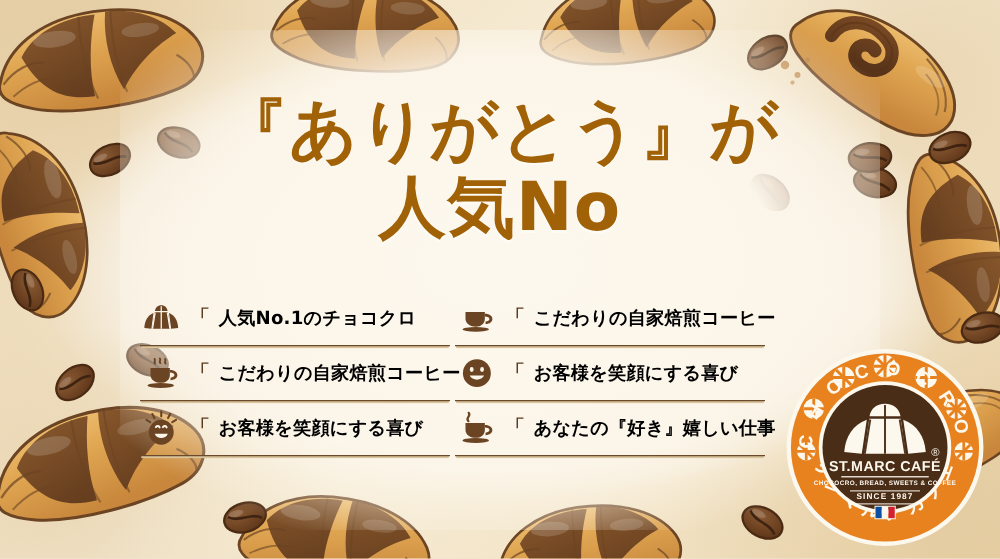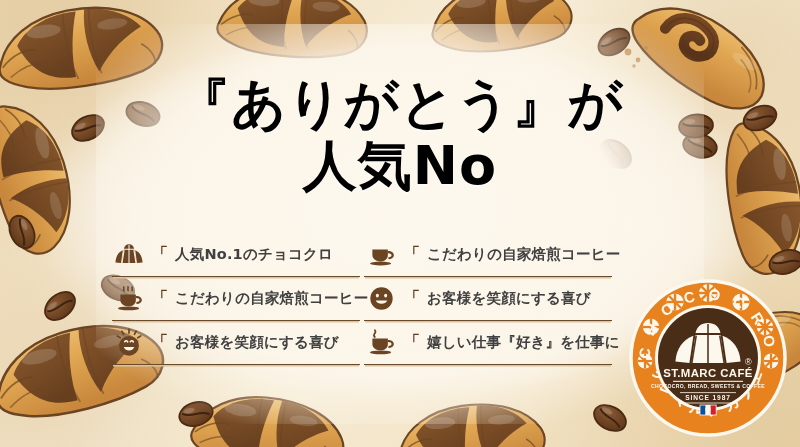--- a/index.html
+++ b/index.html
@@ -42,21 +42,21 @@
   .headline{
     position:absolute;left:0;right:0;top:74px;
     text-align:center;
     color:#5b3venture;
   }
   .headline{color:#5c3317;}
   .hl-line{
     display:block;
     font-family:"DejaVu Sans","Liberation Sans",sans-serif;
     font-weight:700;
-    color:#000000;
+    color:#a16207;
     letter-spacing:1px;
     text-shadow:0 2px 0 rgba(255,255,255,.45);
   }
   .hl-line.l1{font-size:54px;line-height:60px;}
   .hl-line.l2{font-size:54px;line-height:64px;}
 
   
   .features{
     position:absolute;left:112px;top:233px;width:500px;
     display:grid;grid-template-columns:248px 248px;column-gap:4px;row-gap:0;
@@ -66,21 +66,21 @@
     display:flex;align-items:center;gap:6px;
     border-bottom:1.5px solid #6b4a2c;
     box-shadow:0 2.5px 0 -1px #d9c49c;
   }
   .feature .ficon{
     width:34px;height:30px;flex:0 0 34px;
     display:flex;align-items:center;justify-content:center;
   }
   .feature .flabel{
     font-family:"DejaVu Sans","Liberation Sans",sans-serif;
-    font-size:14.5px;font-weight:700;color:#404040;
+    font-size:14.5px;font-weight:700;color:#000000;
     white-space:nowrap;letter-spacing:.2px;
   }
   .feature .fq{color:#5b3a1e;font-weight:700;margin-right:1px;}
 
   
   .logo{
     position:absolute;left:627px;top:277px;width:162px;height:162px;
   }
   .logo svg{display:block;width:162px;height:162px;}
 </style>
@@ -322,21 +322,21 @@
         <svg viewBox="0 0 34 30" width="31" height="28" aria-hidden="true">
           <path d="M9.6 8.4 C6.4 5.4 12.4 4 9.8 1" fill="none" stroke="#6b4423" stroke-width="2" stroke-linecap="round"></path>
           <g fill="#6b4423">
             <path d="M7 10 H24 V16 C24 20.4 20.4 23 16 23 C11.4 23 7 20.4 7 16 Z"></path>
             <path d="M24 11.6 C28.6 11.6 30.6 14 30.6 16.2 C30.6 18.6 28.4 20.6 24.6 20.6 L24.6 18.4 C26.6 18.4 28 17.5 28 16.2 C28 14.9 26.6 14 24 14 Z"></path>
             <ellipse cx="16" cy="25.3" rx="11.6" ry="2.1"></ellipse>
           </g>
         </svg>
       </span>
       <span class="fq">「</span>
-      <span class="flabel">嬉しい仕事『好き』を仕事に</span>
+      <span class="flabel">あなたの『好き』嬉しい仕事</span>
     </div>
   </div>
 
   <div class="logo">
     <svg viewBox="0 0 162 162" aria-hidden="true">
       <defs>
         <path id="arcTop" d="M 81,81 m -58,0 a 58,58 0 1,1 116,0" fill="none"></path>
         <path id="arcBottom" d="M 81,81 m -56,0 a 56,56 0 1,0 112,0" fill="none"></path>
         <clipPath id="ringClip">
             <circle cx="81" cy="81" r="78"></circle>

